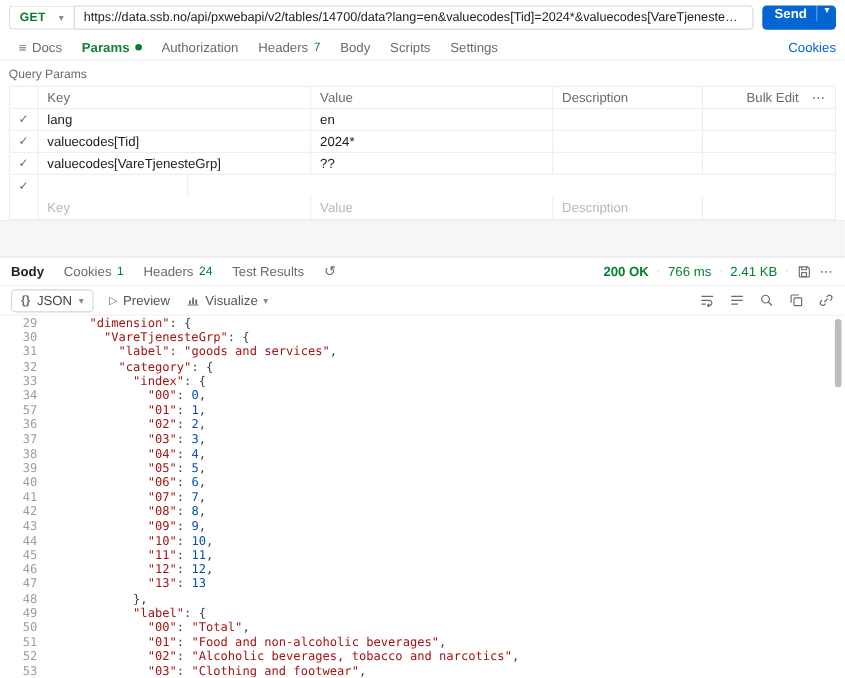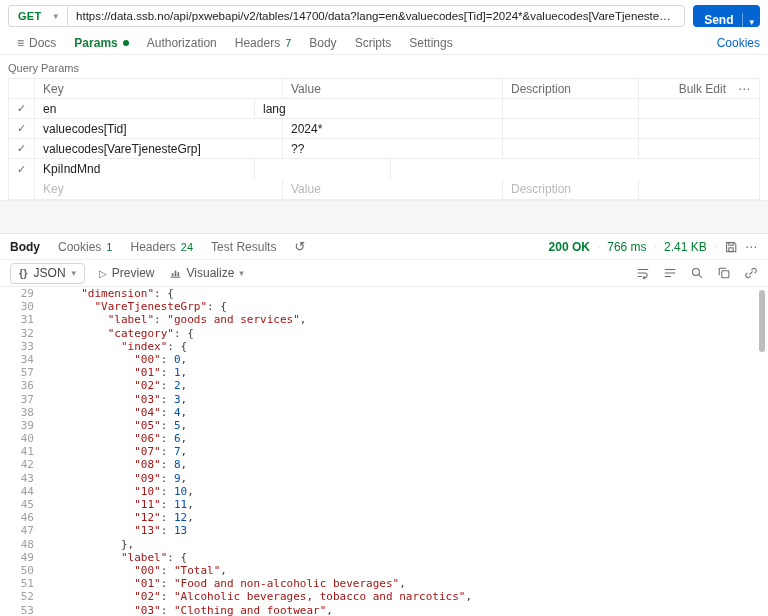--- a/index.html
+++ b/index.html
@@ -10,21 +10,21 @@
   
   .url-row { display:flex; align-items:center; padding:5px 8px; height:32px; flex:none; }
   .method-select { display:flex; align-items:center; gap:12px; height:22px; padding:4px 9px;
     border:1px solid #d6d6d6; border-right:none; border-radius:4px 0 0 4px; background:#fff; cursor:pointer; }
   .method-label { color:#007f31; font-weight:700; font-size:11px; letter-spacing:.3px; }
   .caret { color:#8a8a8a; font-size:9px; line-height:1; }
   .url-input { flex:1; height:22px; border:1px solid #d6d6d6; border-radius:0 4px 4px 0;
     display:flex; align-items:center; padding:0 8px; overflow:hidden; background:#fff; }
   .url-text { white-space:nowrap; overflow:hidden; text-overflow:ellipsis; color:#212121; font-size:11.5px; }
   .send-btn { margin-left:8px; height:22px; background:#0265d2; color:#fff; border-radius:4px;
-    display:flex; align-items:flex-end; padding-left:11px; font-weight:600; cursor:pointer; flex:none; }
+    display:flex; align-items:flex-start; padding-left:11px; font-weight:600; cursor:pointer; flex:none; }
   .send-divider { width:1px; height:14px; background:rgba(255,255,255,.4); margin-left:9px; }
   .send-caret { color:#fff; padding:0 6px; }
 
   
   .req-tabs { display:flex; align-items:center; padding:0 8px; height:23px; border-bottom:1px solid #ededed; flex:none; }
   .tab { display:flex; align-items:center; gap:5px; padding:0 9px; color:#6b6b6b; height:100%; cursor:pointer; white-space:nowrap; }
   .tab.active { color:#15803d; font-weight:700; }
   .docs-icon { font-size:12px; color:#6b6b6b; }
   .dot { width:6px; height:6px; border-radius:50%; background:#007f31; }
   .count { color:#007f31; font-size:11px; }
@@ -144,22 +144,22 @@
       <div class="pcell cbulk">
         <span>Bulk Edit</span>
         <span class="more">⋯</span>
       </div>
     </div>
     <div id="params-body">
         <div class="prow">
           <div class="pcell csel">
             <span class="check">✓</span>
           </div>
+          <div class="pcell ckey">lang</div>
           <div class="pcell cval">en</div>
-          <div class="pcell ckey">lang</div>
           <div class="pcell cdesc"></div>
           <div class="pcell cbulk"></div>
         </div>
         <div class="prow">
           <div class="pcell csel">
             <span class="check">✓</span>
           </div>
           <div class="pcell ckey">valuecodes[Tid]</div>
           <div class="pcell cval">2024*</div>
           <div class="pcell cdesc"></div>
@@ -171,21 +171,20 @@
           </div>
           <div class="pcell ckey">valuecodes[VareTjenesteGrp]</div>
           <div class="pcell cval">??</div>
           <div class="pcell cdesc"></div>
           <div class="pcell cbulk"></div>
         </div>
         <div class="prow">
           <div class="pcell csel">
             <span class="check">✓</span>
           </div>
-          <div class="pcell cval">KpiIndMnd</div>
           <div class="pcell cdesc"></div>
           <div class="pcell cbulk"></div>
         </div>
       </div>
     <div class="prow placeholder">
       <div class="pcell csel"></div>
       <div class="pcell ckey">Key</div>
       <div class="pcell cval">Value</div>
       <div class="pcell cdesc">Description</div>
       <div class="pcell cbulk"></div>

